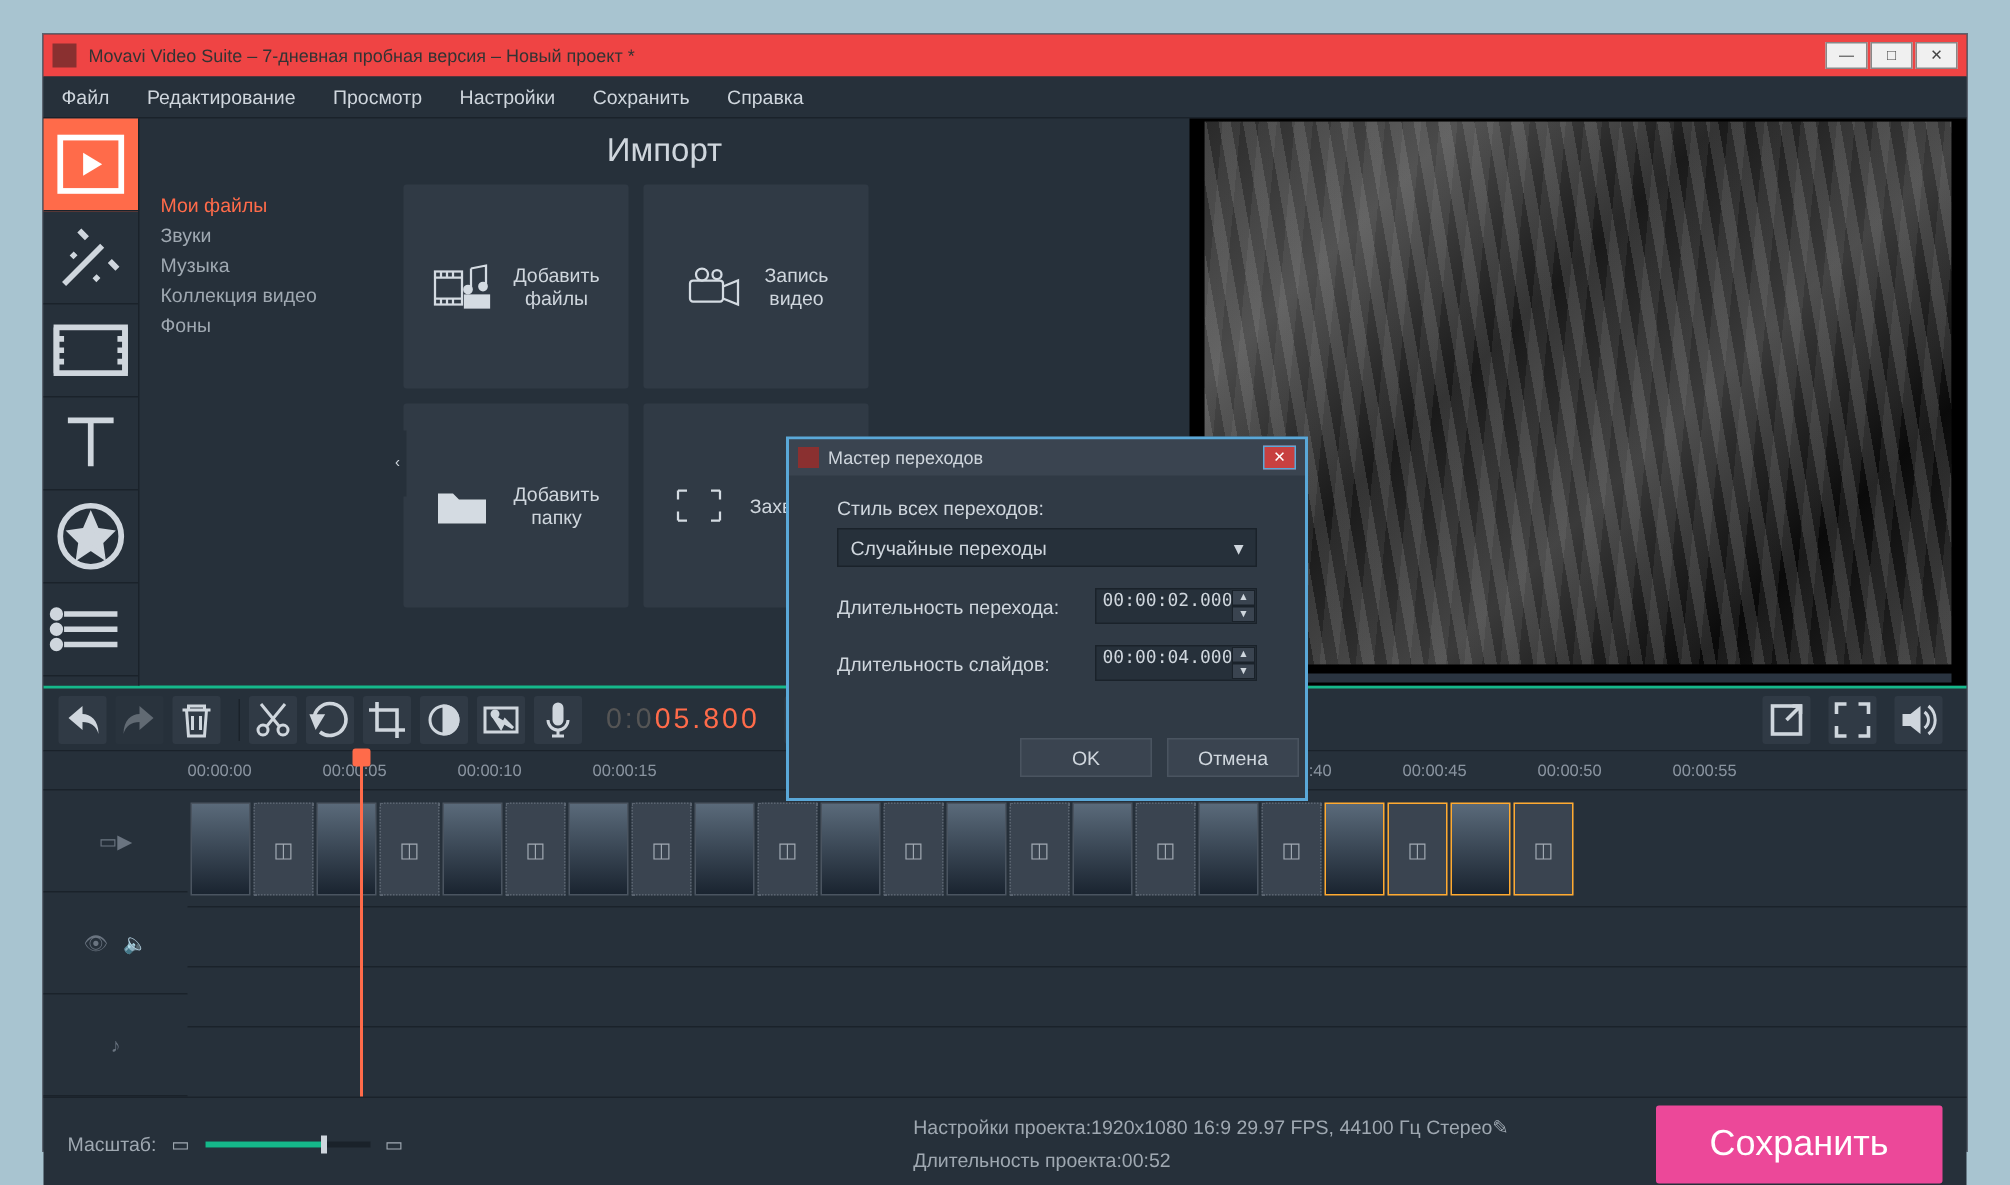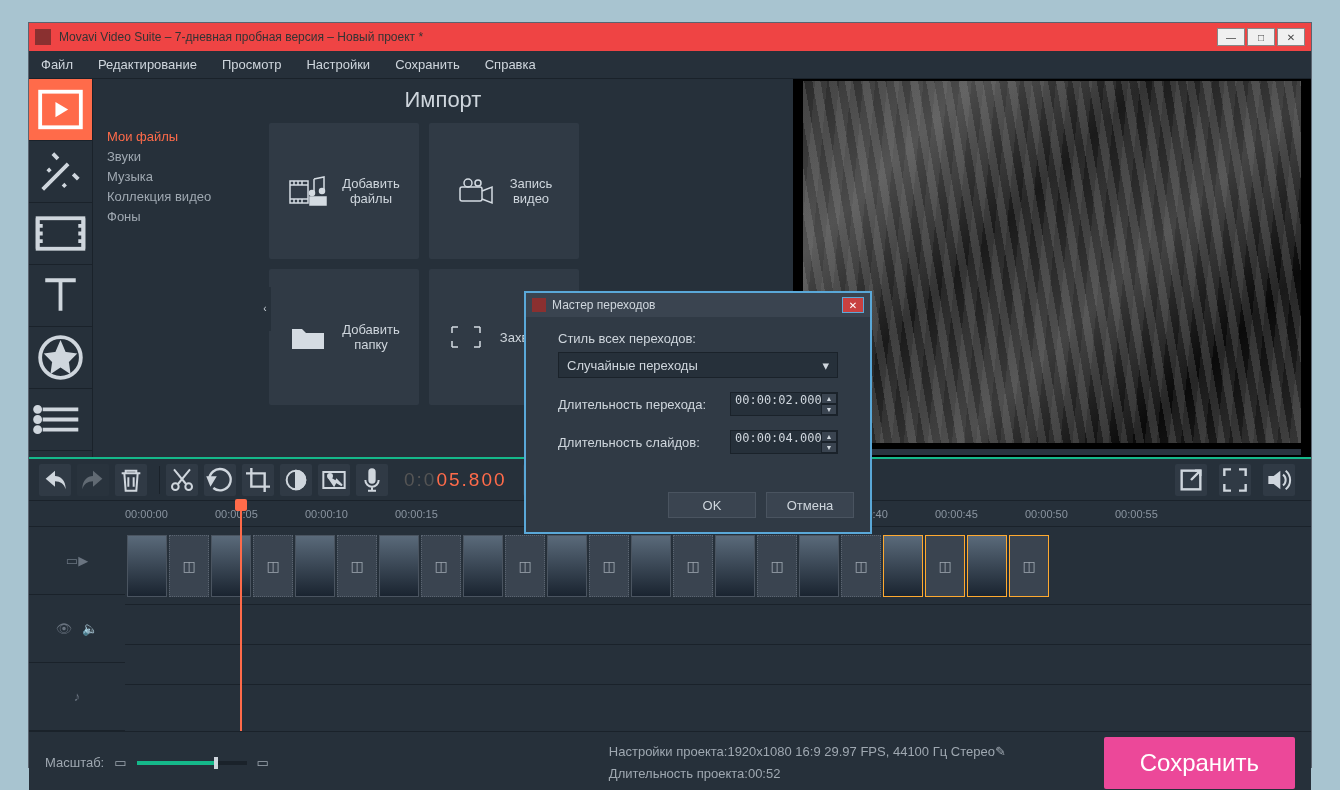--- a/index.html
+++ b/index.html
@@ -65,21 +65,21 @@
 .dlgtitle .dlglogo{width:14px;height:14px;background:#8a3030;margin-right:6px}
 .dlgclose{margin-left:auto;width:22px;height:16px;background:#c84040;color:#fff;display:flex;align-items:center;justify-content:center;font-size:10px;border:1px solid #5aa8d8}
 .dlgbody{padding:14px 32px}
 .dlgrow{display:flex;align-items:center;margin-bottom:14px}
 .dlglabel{flex:1}
 .dlgselect{width:100%;height:26px;background:#26303a;border:1px solid #1a222a;color:#cfd6dd;padding:0 8px;display:flex;align-items:center;justify-content:space-between;margin-top:6px;margin-bottom:14px}
 .spinner{width:108px;height:24px;background:#26303a;border:1px solid #1a222a;display:flex;align-items:flex-start;padding:0 4px;position:relative}
 .spinner .sv{flex:1;font-family:monospace;font-size:12px}
 .spinbtns{position:absolute;right:0;top:0;width:16px;height:100%;display:flex;flex-direction:column}
 .spinbtns div{flex:1;background:#3a4450;display:flex;align-items:center;justify-content:center;font-size:7px;border:1px solid #1a222a}
-.dlgbtns{display:flex;justify-content:flex-end;gap:10px;padding:10px 16px 14px}
+.dlgbtns{display:flex;justify-content:flex-end;gap:10px;padding:10px 4px 14px}
 .dlgbtn{width:88px;height:26px;background:#3a4450;display:flex;align-items:center;justify-content:center;border:1px solid #4a5460}
 svg{width:100%;height:100%}
 .seekbar{position:absolute;left:10px;right:10px;bottom:2px;height:6px;background:#2a3440}
 .seekdot{position:absolute;left:28px;bottom:-1px;width:10px;height:10px;background:#ff6b4a;border-radius:50%;border:2px solid #fff}
 </style>
 </head>
 <body>
 
 <div class="window">
 

